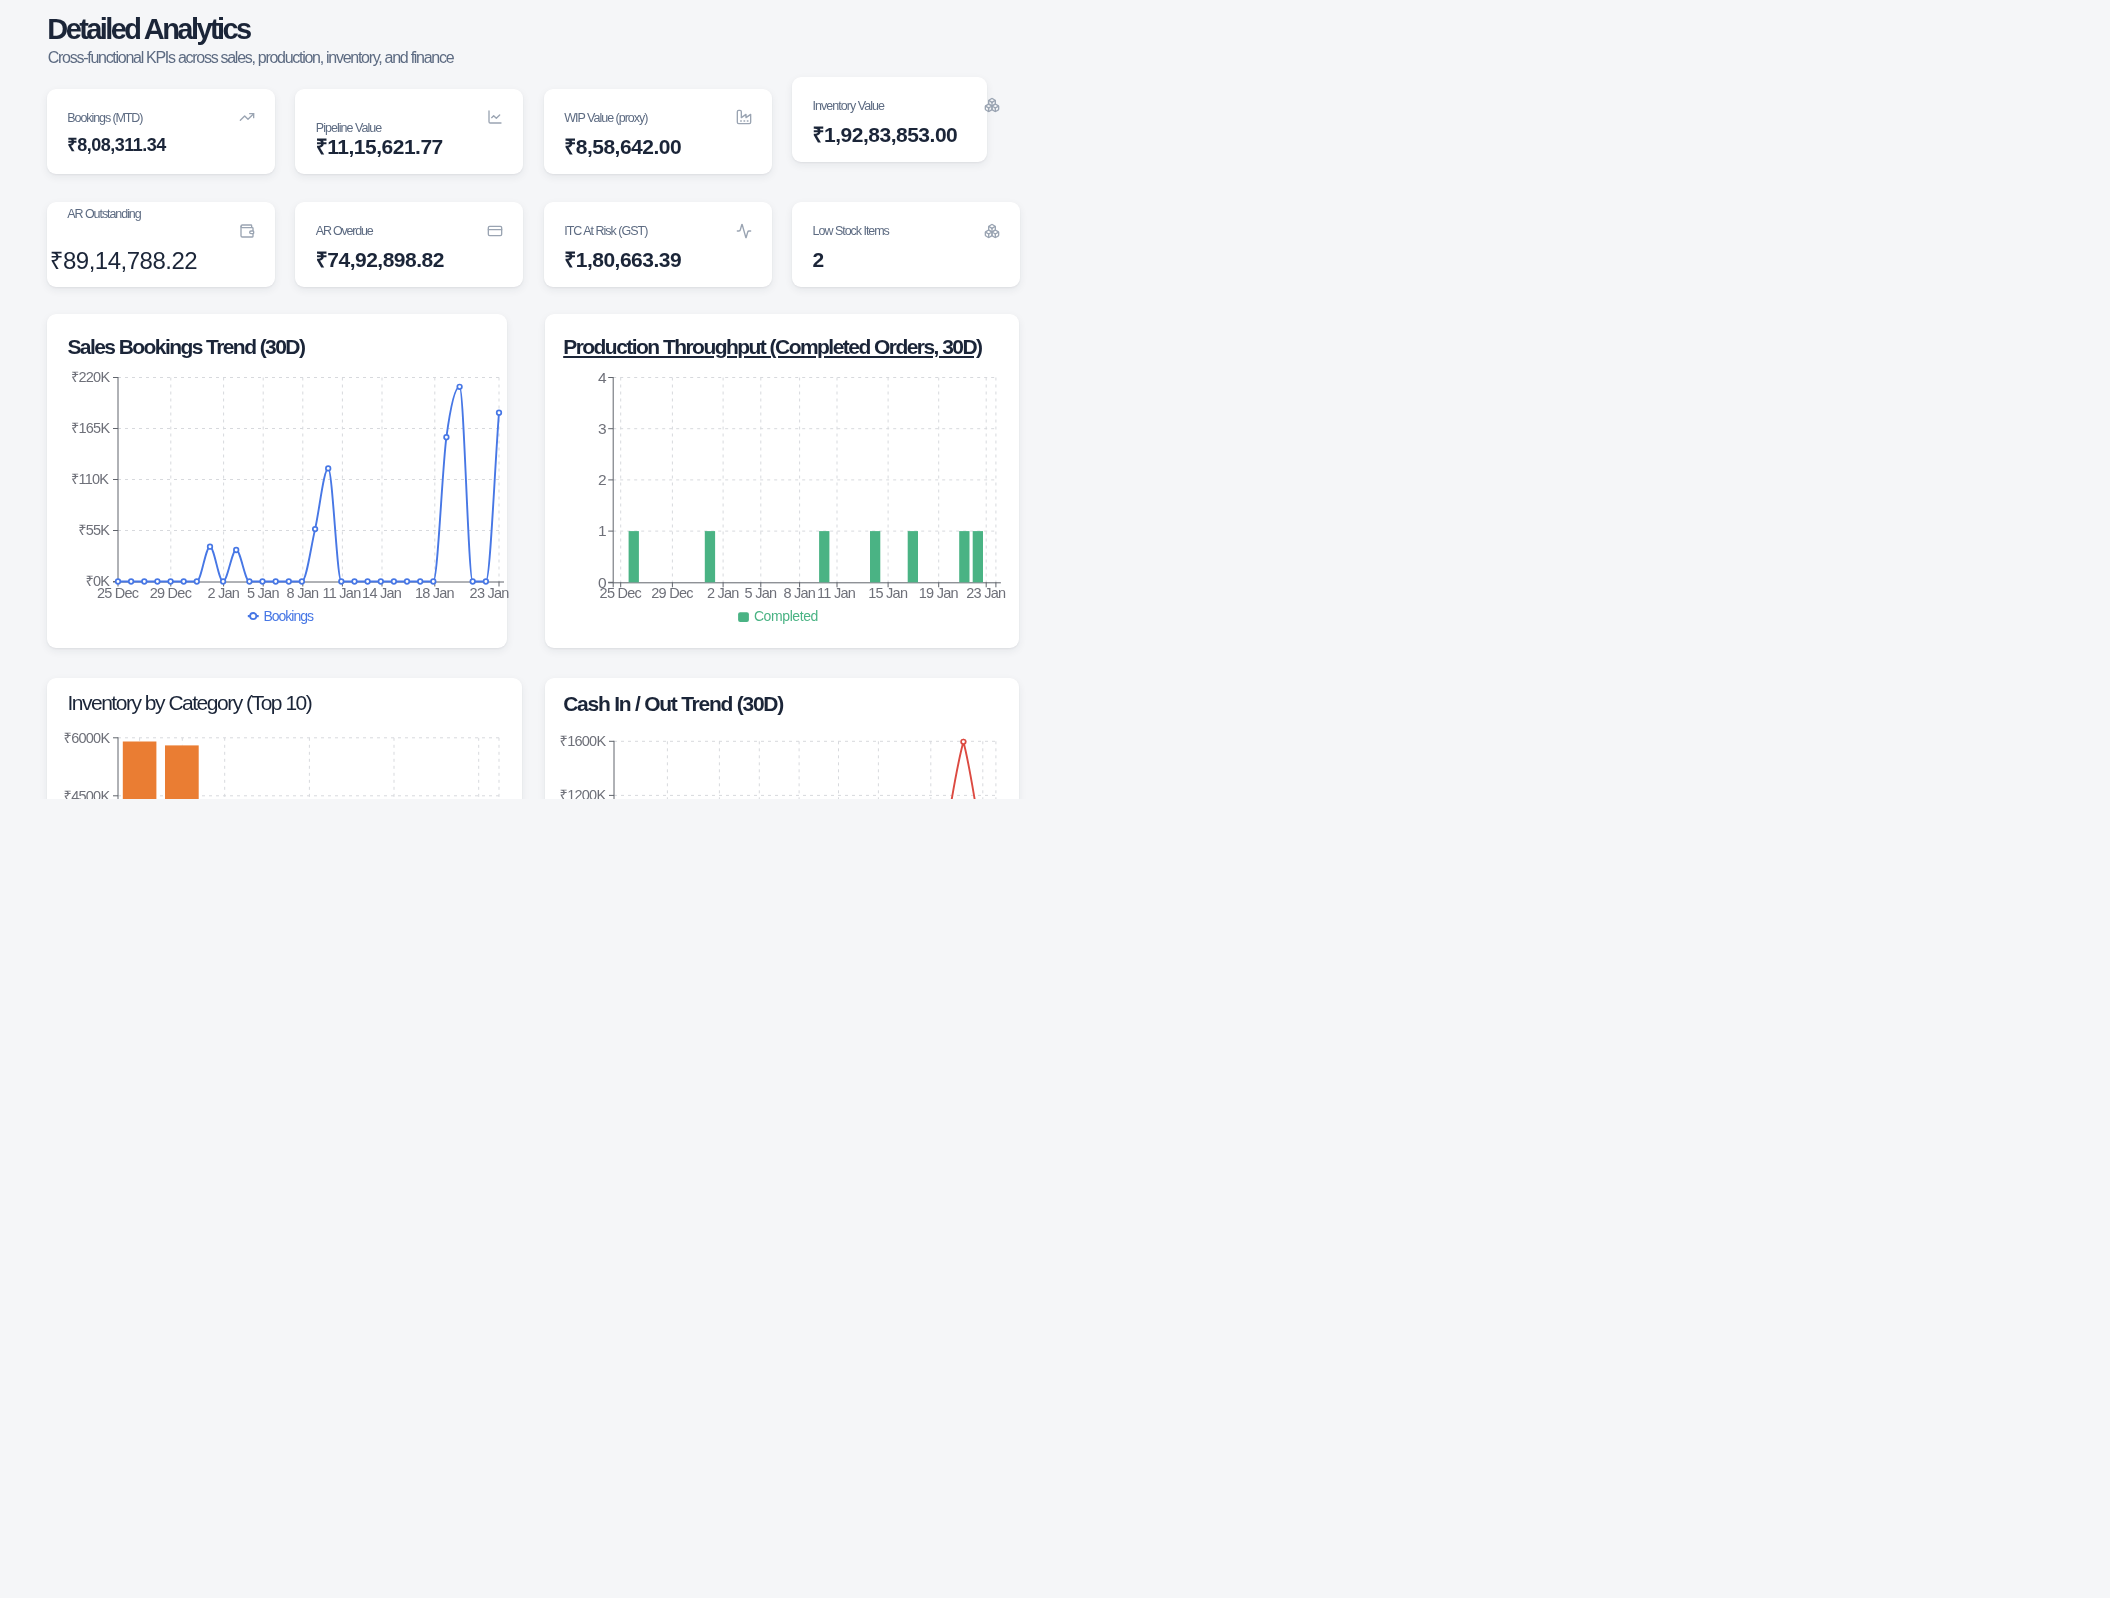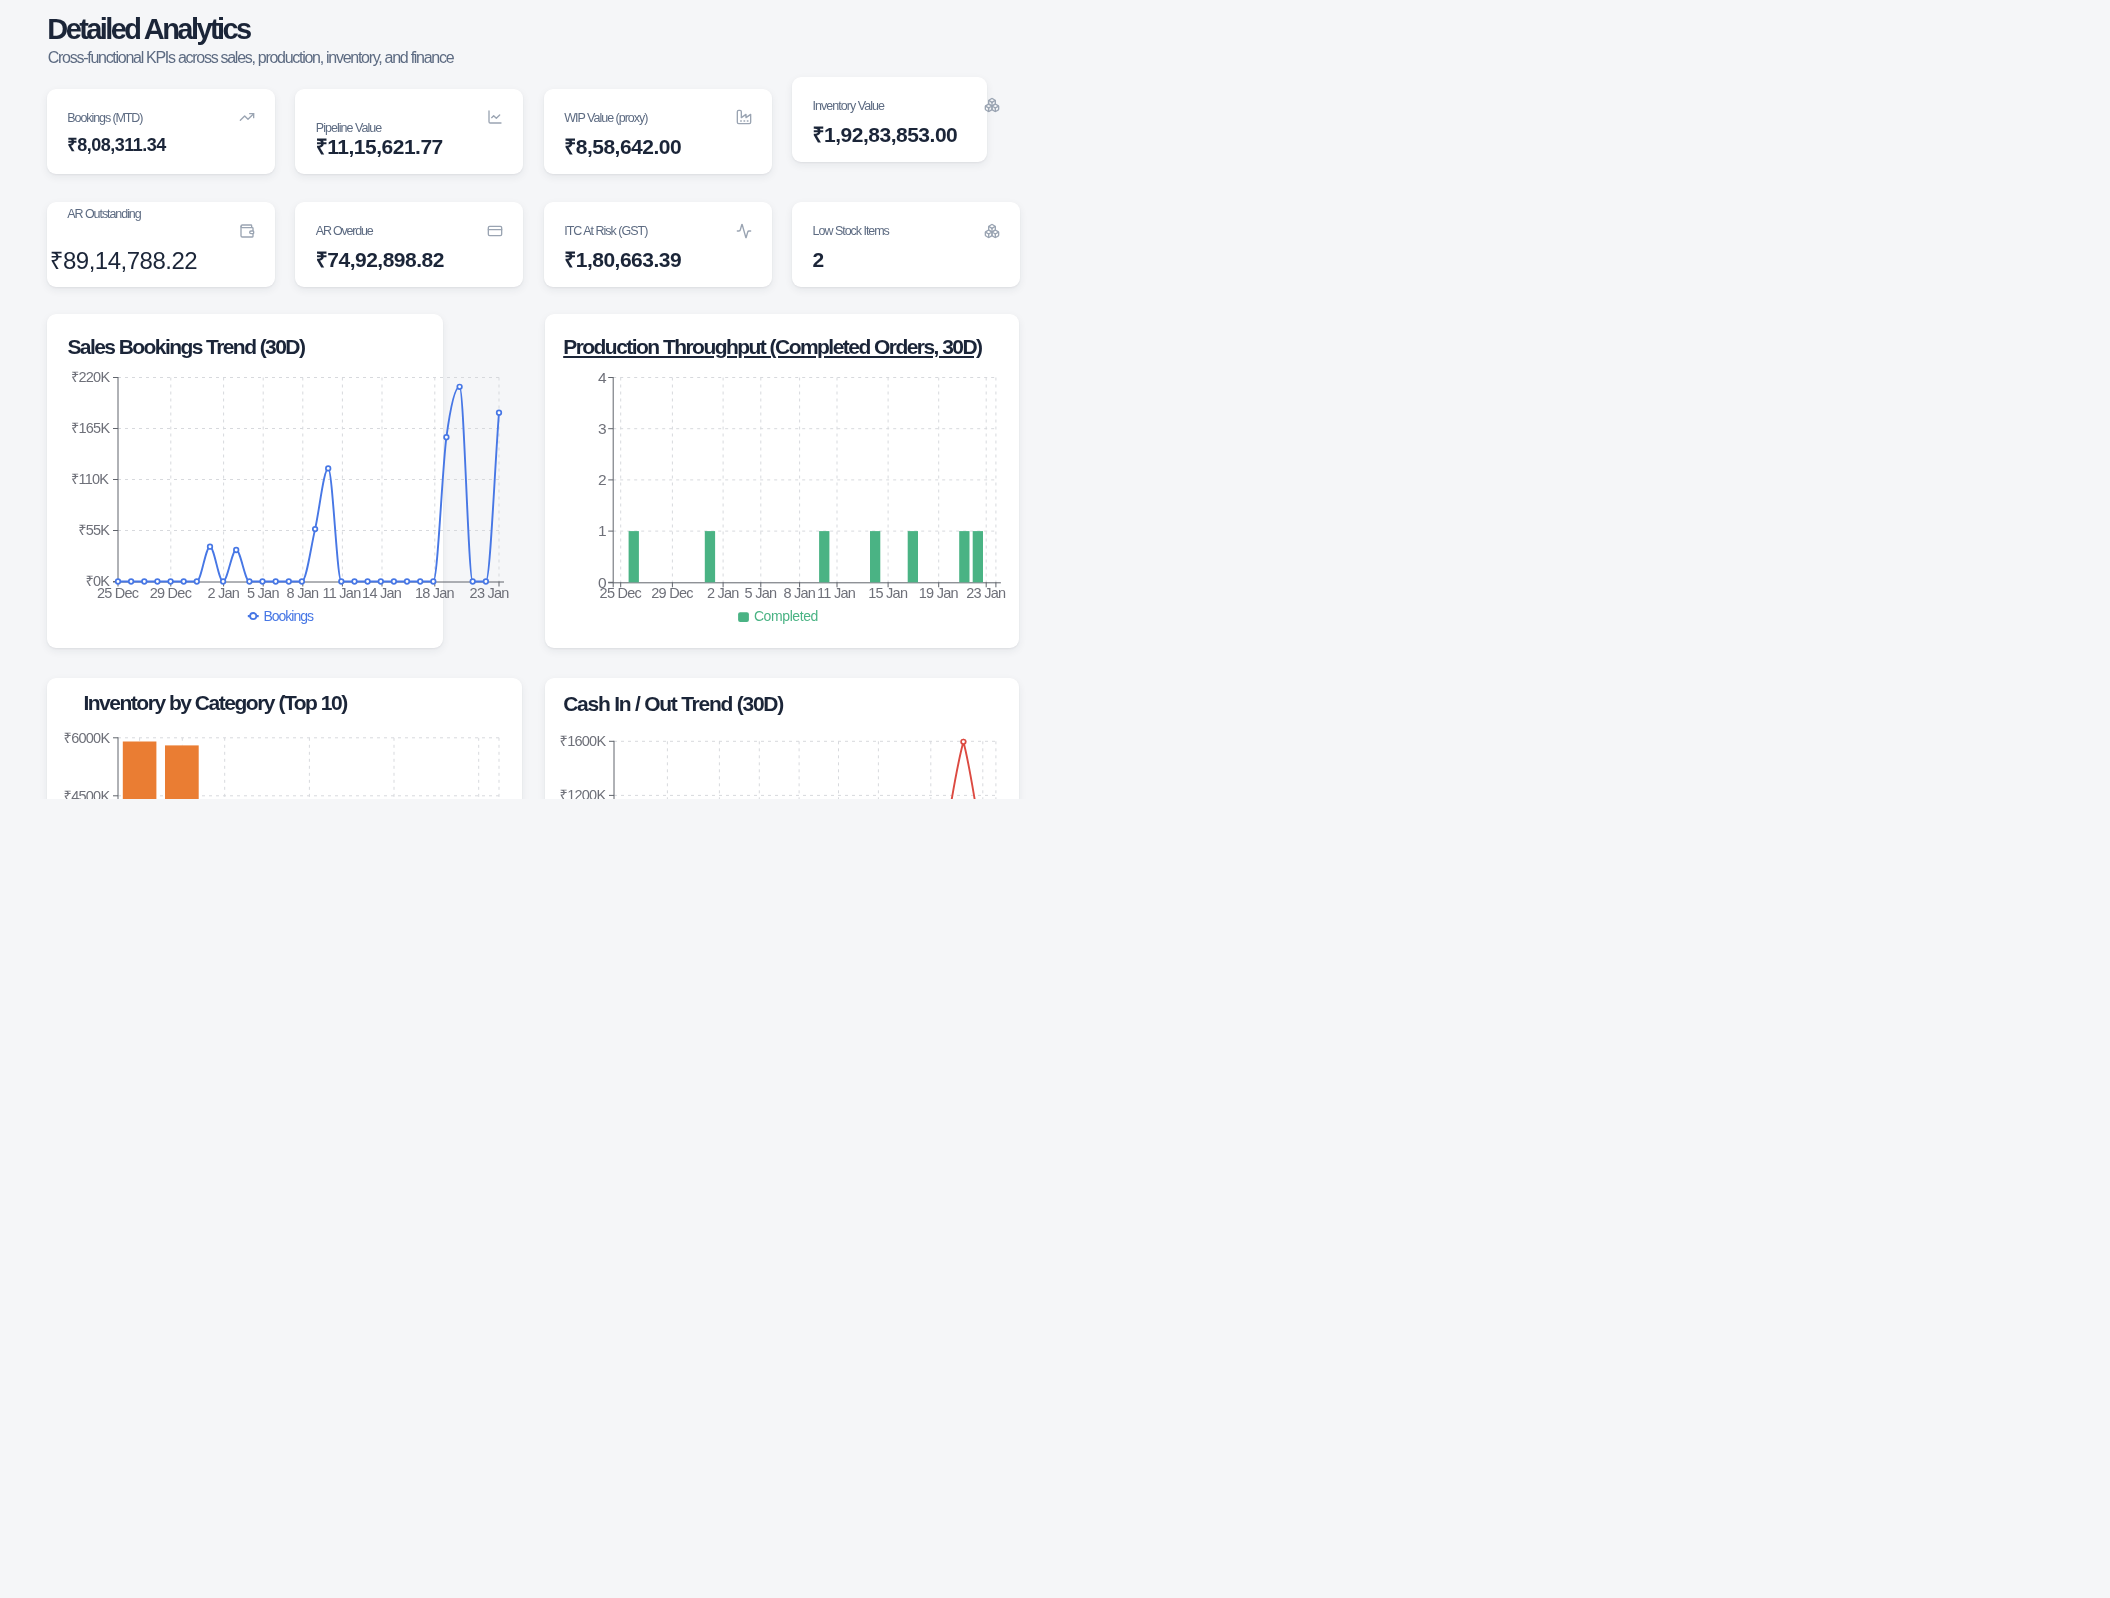--- a/index.html
+++ b/index.html
@@ -83,21 +83,21 @@
       <path d="M12 13.5V19l3.97 2.38a2 2 0 0 0 2.06 0l3-1.8a2 2 0 0 0 .97-1.71v-3.24a2 2 0 0 0-.97-1.71L17 10.5l-5 3Z"></path>
       <path d="m17 16.5-5-3"></path>
       <path d="m17 16.5 4.74-2.85"></path>
       <path d="M17 16.5v5.17"></path>
       <path d="M7.97 4.42A2 2 0 0 0 7 6.13v4.37l5 3 5-3V6.13a2 2 0 0 0-.97-1.71l-3-1.8a2 2 0 0 0-2.06 0l-3 1.8Z"></path>
       <path d="M12 8 7.26 5.15"></path>
       <path d="m12 8 4.74-2.85"></path>
       <path d="M12 13.5V8"></path>
     </svg>
   </div>
-<div class="card" style="left:47px;top:314px;width:396px;height:334px">
+<div class="card" style="left:47px;top:314px;width:460px;height:334px">
     <div style="position:absolute;left:20.4px;top:21.6px;font-size:21px;line-height:1;color:#1b2538;font-weight:700;letter-spacing:-1.57px;white-space:nowrap;z-index:2;">Sales Bookings Trend (30D)</div>
     <svg style="position:absolute;left:0;top:0" width="474.5" height="334" viewBox="0 0 474.5 334" font-family="&quot;Liberation Sans&quot;,sans-serif">
       <line x1="71" y1="63.5" x2="452" y2="63.5" stroke="#d7d9dd" stroke-width="1" stroke-dasharray="3 4"></line>
       <line x1="71" y1="114.5" x2="452" y2="114.5" stroke="#d7d9dd" stroke-width="1" stroke-dasharray="3 4"></line>
       <line x1="71" y1="165.5" x2="452" y2="165.5" stroke="#d7d9dd" stroke-width="1" stroke-dasharray="3 4"></line>
       <line x1="71" y1="216.5" x2="452" y2="216.5" stroke="#d7d9dd" stroke-width="1" stroke-dasharray="3 4"></line>
       <line x1="123.8" y1="63.5" x2="123.8" y2="267.5" stroke="#d7d9dd" stroke-width="1" stroke-dasharray="3 4"></line>
       <line x1="176.6" y1="63.5" x2="176.6" y2="267.5" stroke="#d7d9dd" stroke-width="1" stroke-dasharray="3 4"></line>
       <line x1="216.2" y1="63.5" x2="216.2" y2="267.5" stroke="#d7d9dd" stroke-width="1" stroke-dasharray="3 4"></line>
       <line x1="255.8" y1="63.5" x2="255.8" y2="267.5" stroke="#d7d9dd" stroke-width="1" stroke-dasharray="3 4"></line>
@@ -225,21 +225,21 @@
       <text x="238.4" y="284.4" font-size="14.5" fill="#6e7079" letter-spacing="-0.75">8 Jan</text>
       <text x="272.1" y="284.4" font-size="14.5" fill="#6e7079" letter-spacing="-0.75">11 Jan</text>
       <text x="323.2" y="284.4" font-size="14.5" fill="#6e7079" letter-spacing="-0.75">15 Jan</text>
       <text x="373.8" y="284.4" font-size="14.5" fill="#6e7079" letter-spacing="-0.75">19 Jan</text>
       <text x="421.3" y="284.4" font-size="14.5" fill="#6e7079" letter-spacing="-0.75">23 Jan</text>
       <rect x="193.1" y="298.3" width="10.8" height="9.6" rx="2" fill="#4ab384"></rect>
       <text x="208.9" y="307.3" font-size="14" fill="#4ab384" letter-spacing="-0.4">Completed</text>
     </svg>
   </div>
 <div class="card" style="left:47px;top:677.5px;width:474.5px;height:290px">
-    <div style="position:absolute;left:20.4px;top:14.7px;font-size:21px;line-height:1;color:#1b2538;font-weight:700;letter-spacing:-1.48px;white-space:nowrap;z-index:2;margin-left:16px;">Inventory by Category (Top 10)</div>
+    <div style="position:absolute;left:20.4px;top:14.7px;font-size:21px;line-height:1;color:#1b2538;font-weight:400;letter-spacing:-1.48px;white-space:nowrap;z-index:2;">Inventory by Category (Top 10)</div>
     <svg style="position:absolute;left:0;top:0" width="474.5" height="290" viewBox="0 0 474.5 290" font-family="&quot;Liberation Sans&quot;,sans-serif">
       <line x1="71" y1="59.8" x2="452" y2="59.8" stroke="#d7d9dd" stroke-width="1" stroke-dasharray="3 4"></line>
       <line x1="71" y1="117.8" x2="452" y2="117.8" stroke="#d7d9dd" stroke-width="1" stroke-dasharray="3 4"></line>
       <line x1="177.7" y1="59.8" x2="177.7" y2="290" stroke="#d7d9dd" stroke-width="1" stroke-dasharray="3 4"></line>
       <line x1="262.4" y1="59.8" x2="262.4" y2="290" stroke="#d7d9dd" stroke-width="1" stroke-dasharray="3 4"></line>
       <line x1="347" y1="59.8" x2="347" y2="290" stroke="#d7d9dd" stroke-width="1" stroke-dasharray="3 4"></line>
       <line x1="431.7" y1="59.8" x2="431.7" y2="290" stroke="#d7d9dd" stroke-width="1" stroke-dasharray="3 4"></line>
       <line x1="452" y1="59.8" x2="452" y2="290" stroke="#d7d9dd" stroke-width="1" stroke-dasharray="3 4"></line>
       <line x1="92.6" y1="59.8" x2="92.6" y2="63.5" stroke="#d7d9dd" stroke-width="1" stroke-dasharray="3 4"></line>
       <line x1="135.3" y1="59.8" x2="135.3" y2="67.4" stroke="#d7d9dd" stroke-width="1" stroke-dasharray="3 4"></line>

